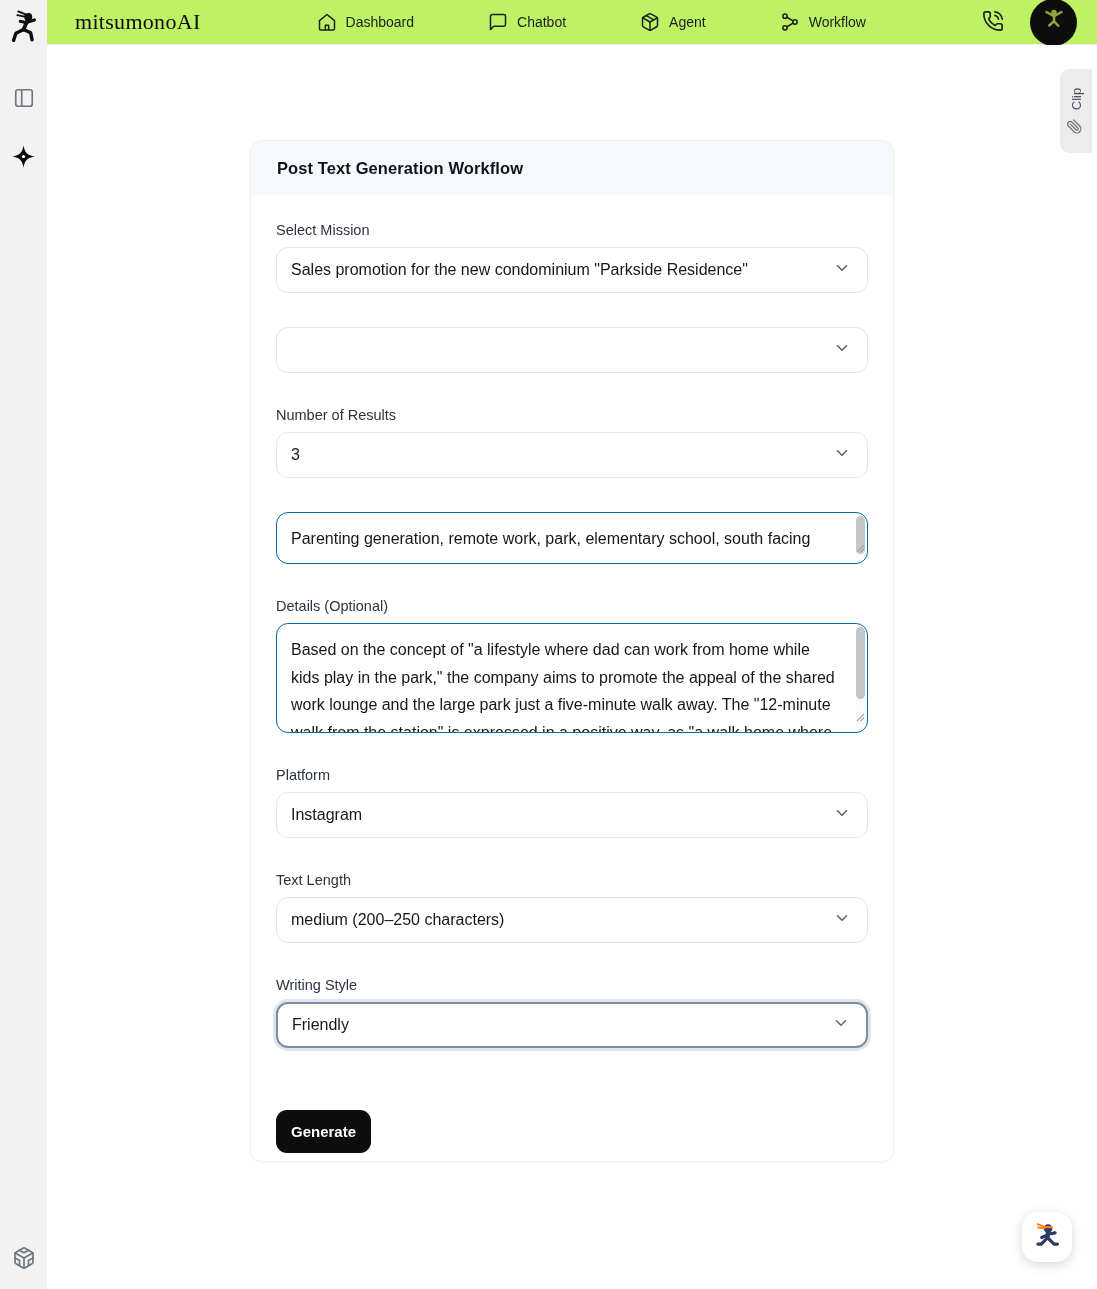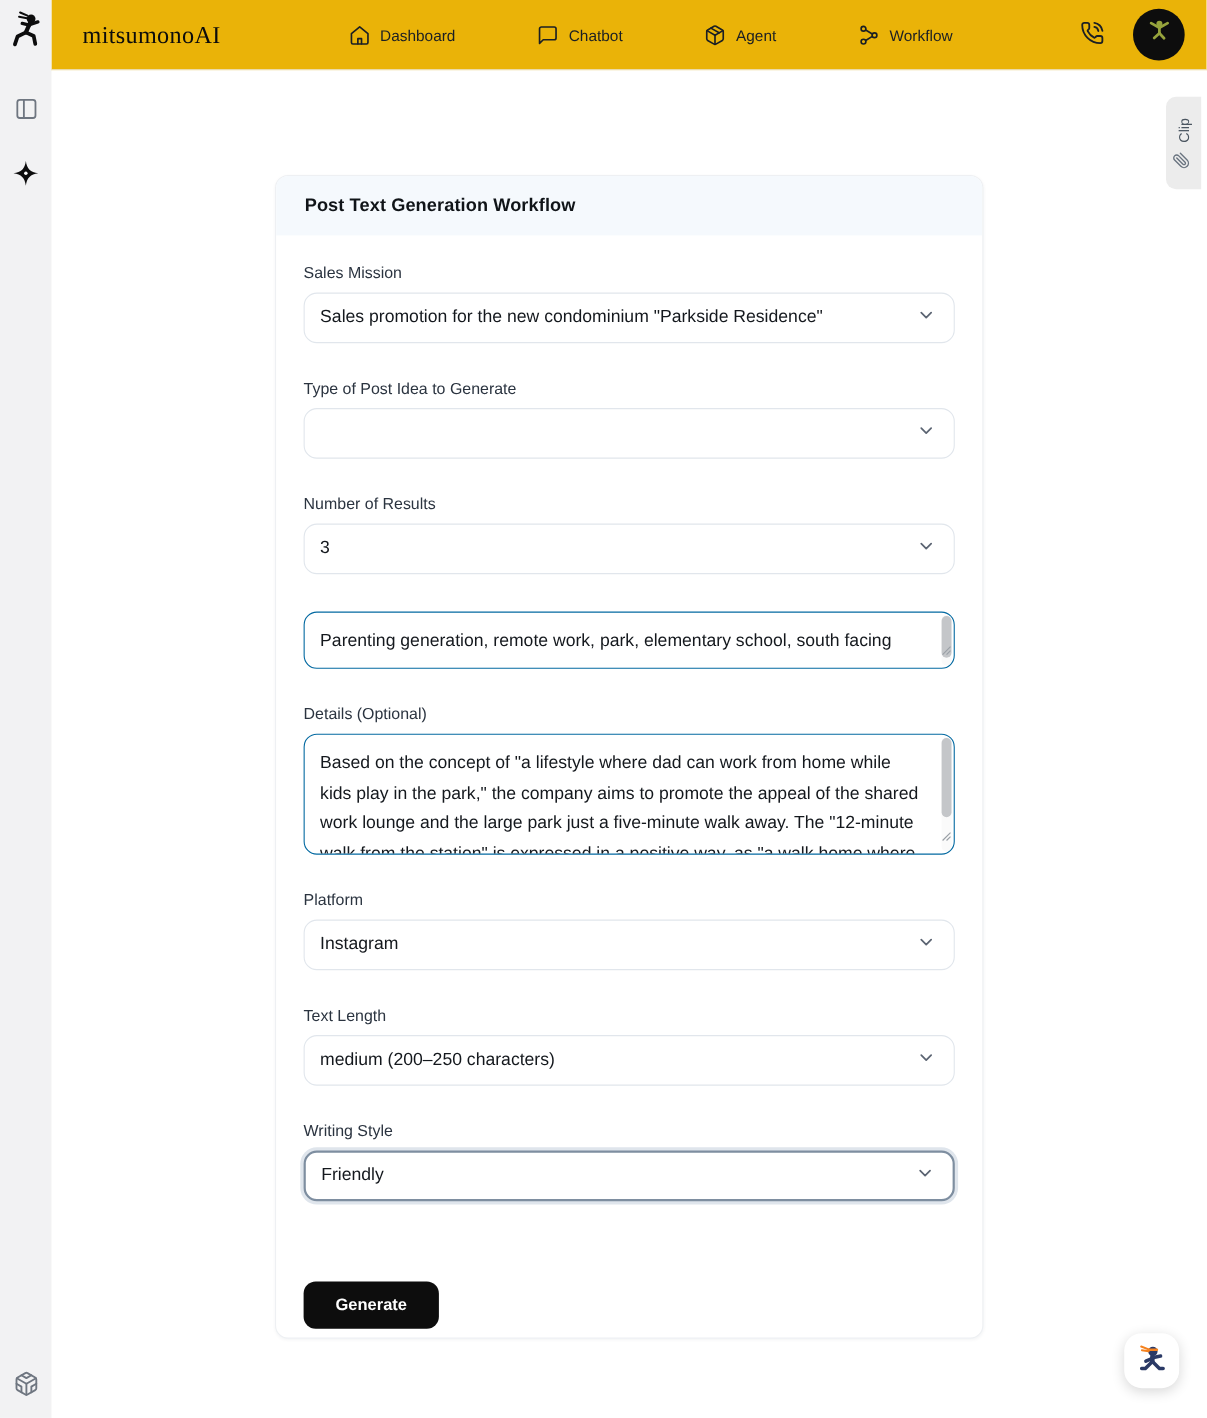--- a/index.html
+++ b/index.html
@@ -13,21 +13,21 @@
   .rail .rail-btn { margin-top:0; background:none; border:none; cursor:pointer; display:flex; align-items:center; justify-content:center; }
   .rail .panel-btn { margin-top:36px; }
   .rail .spark-btn { margin-top:32px; }
   .rail .spacer { flex:1; }
   .rail .sandbox-btn { margin-bottom:16px; }
 
   
   .app { flex:1; display:flex; flex-direction:column; min-width:0; }
 
   
-  .navbar { height:64px; background:#eab308; border-bottom:1px solid #ececec; display:flex; align-items:center; padding:0 20px 0 28px; }
+  .navbar { height:45px; background:#bef264; border-bottom:1px solid #ececec; display:flex; align-items:center; padding:0 20px 0 28px; }
   .brand-title { font-family:"Liberation Serif", serif; font-size:22px; font-weight:500; color:#0c0c0c; letter-spacing:.3px; cursor:pointer; }
   .nav-center { flex:1; display:flex; justify-content:center; align-items:center; gap:74px; }
   .nav-item { display:flex; align-items:center; gap:9px; cursor:pointer; }
   .nav-item svg { display:block; }
   .nav-item .nav-label { font-size:14px; color:#1b1f24; }
   .nav-right { display:flex; align-items:center; gap:26px; }
   .phone-btn { background:none; border:none; cursor:pointer; display:flex; }
   .avatar { width:47px; height:47px; border-radius:50%; background:#0d0d0d; display:flex; align-items:center; justify-content:center; cursor:pointer; overflow:hidden; }
 
   
@@ -56,22 +56,22 @@
   .textarea { position:relative; border:1px solid #0369a1; border-radius:12px; background:#fff;
     padding:12px 26px 0 14px; font-size:16px; color:#14181d; line-height:27.5px; overflow:hidden; cursor:text; }
   .textarea.small { height:52px; }
   .textarea.large { height:110px; }
   .sb-track { position:absolute; top:2px; right:2px; bottom:2px; width:9px; background:#fafafa; border-radius:5px; }
   .sb-thumb { position:absolute; right:2px; width:9px; background:#c4c6c9; border-radius:5px; cursor:grab; }
   .textarea.small .sb-thumb { top:3px; height:38px; }
   .textarea.large .sb-thumb { top:3px; height:72px; }
   .resize-grip { position:absolute; right:2px; bottom:2px; cursor:nwse-resize; }
 
-  .generate-btn { margin-top:39px; margin-bottom:0; background:#0d0d0d; color:#fff; border:none; border-radius:11px;
-    padding:13px 29px; font-size:15px; font-weight:600; font-family:"Liberation Sans", sans-serif; cursor:pointer; }
+  .generate-btn { margin-top:28px; margin-bottom:0; background:#0d0d0d; color:#fff; border:none; border-radius:11px;
+    padding:13px 15px; font-size:15px; font-weight:600; font-family:"Liberation Sans", sans-serif; cursor:pointer; }
 
   
   .fab { position:absolute; right:25px; bottom:27px; width:50px; height:50px; border-radius:16px; background:#fff;
     border:none; box-shadow:0 3px 12px rgba(0,0,0,.16); display:flex; align-items:center; justify-content:center; cursor:pointer; }
 </style>
 </head>
 <body>
 
 <div class="page">
 
@@ -214,34 +214,33 @@
       </div>
 
       <section class="card">
         <div class="card-header">
           <h1>Post Text Generation Workflow</h1>
         </div>
         <div class="card-body">
 
           
           <div class="field">
-            <label class="field-label">Sales Mission</label>
+            <label class="field-label">Select Mission</label>
             <div class="select">
               <span class="select-value">Sales promotion for the new condominium "Parkside Residence"</span>
               <span class="chev">
                 <svg width="18" height="18" viewBox="0 0 24 24" fill="none" stroke="#5b6472" stroke-width="2.1" stroke-linecap="round" stroke-linejoin="round">
                     <polyline points="6 9 12 15 18 9"></polyline>
                   </svg>
               </span>
             </div>
           </div>
 
           
           <div class="field">
-            <label class="field-label">Type of Post Idea to Generate</label>
             <div class="select">
               <span class="chev">
                 <svg width="18" height="18" viewBox="0 0 24 24" fill="none" stroke="#5b6472" stroke-width="2.1" stroke-linecap="round" stroke-linejoin="round">
                     <polyline points="6 9 12 15 18 9"></polyline>
                   </svg>
               </span>
             </div>
           </div>
 
           

